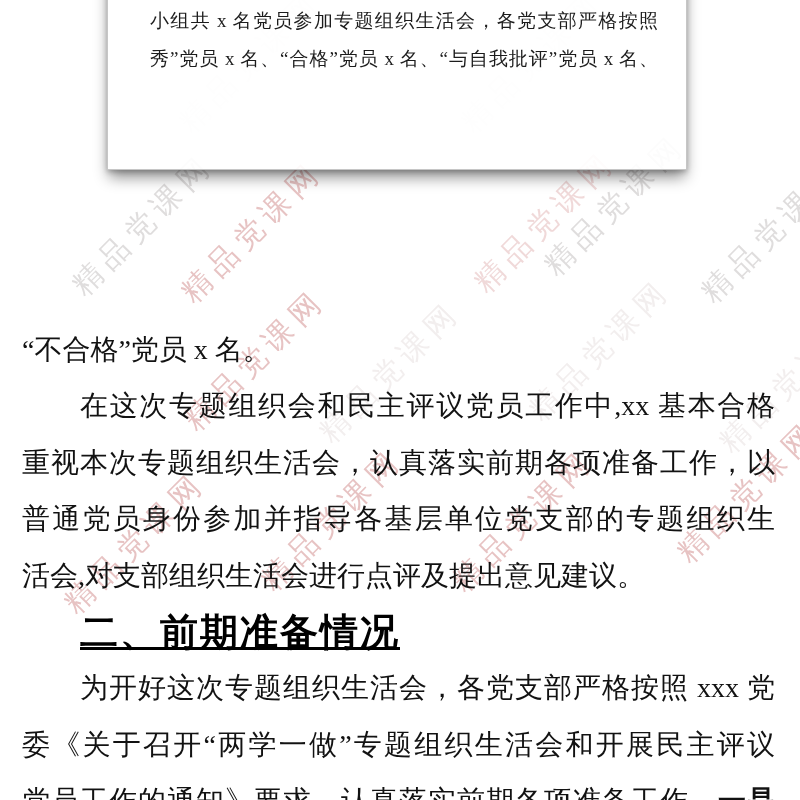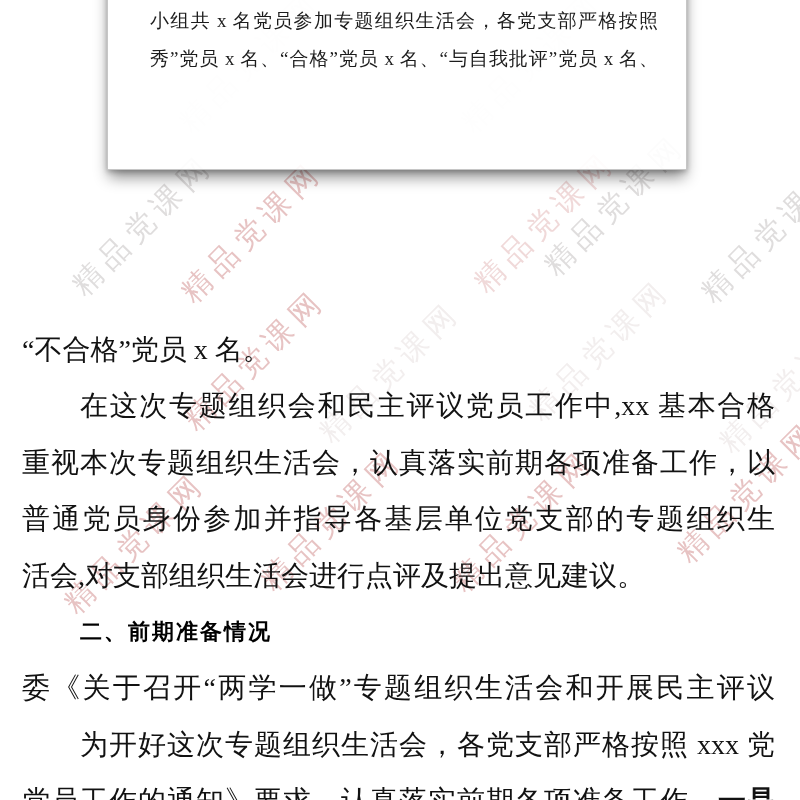--- a/index.html
+++ b/index.html
@@ -78,24 +78,25 @@
   }
   .t-line.end {
     text-align-last: left;
   }
   .t-line.indent {
     text-indent: 58px;
   }
   .t-line.heading {
     font-family: "DejaVu Sans", "Liberation Sans", sans-serif;
     font-weight: 700;
-    font-size: 22px;
+    font-size: 38px;
     letter-spacing: 2px;
     color: #000000;
     text-align-last: left;
+    text-decoration: underline;
   }
   .bold-run {
     font-family: "DejaVu Sans", "Liberation Sans", sans-serif;
     font-weight: 700;
   }
 </style>
 </head>
 <body>
 
 <div class="stage">
@@ -123,18 +124,18 @@
     <div class="box-line">秀”党员 x 名、“合格”党员 x 名、“与自我批评”党员 x 名、</div>
   </div>
 
   <div class="doc-body">
     <div class="t-line end">“不合格”党员 x 名。</div>
     <div class="t-line indent">在这次专题组织会和民主评议党员工作中,xx 基本合格</div>
     <div class="t-line">重视本次专题组织生活会，认真落实前期各项准备工作，以</div>
     <div class="t-line">普通党员身份参加并指导各基层单位党支部的专题组织生</div>
     <div class="t-line end">活会,对支部组织生活会进行点评及提出意见建议。</div>
     <div class="t-line indent heading">二、前期准备情况</div>
+    <div class="t-line indent">为开好这次专题组织生活会，各党支部严格按照 xxx 党</div>
     <div class="t-line">委《关于召开“两学一做”专题组织生活会和开展民主评议</div>
-    <div class="t-line indent">为开好这次专题组织生活会，各党支部严格按照 xxx 党</div>
     <div class="t-line"><span>党员工作的通知》要求，认真落实前期各项准备工作。</span><span class="bold-run">一是</span></div>
   </div>
 
 </div>
 
 </body></html>

